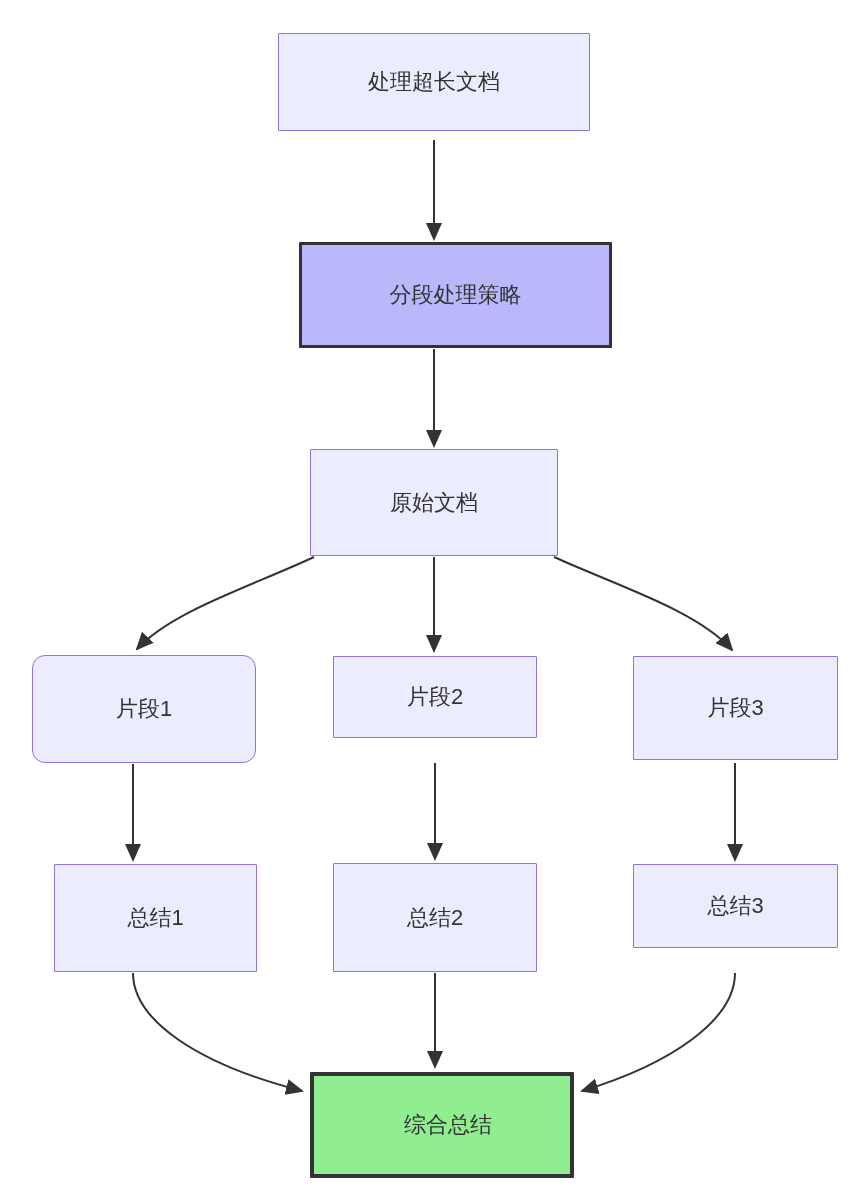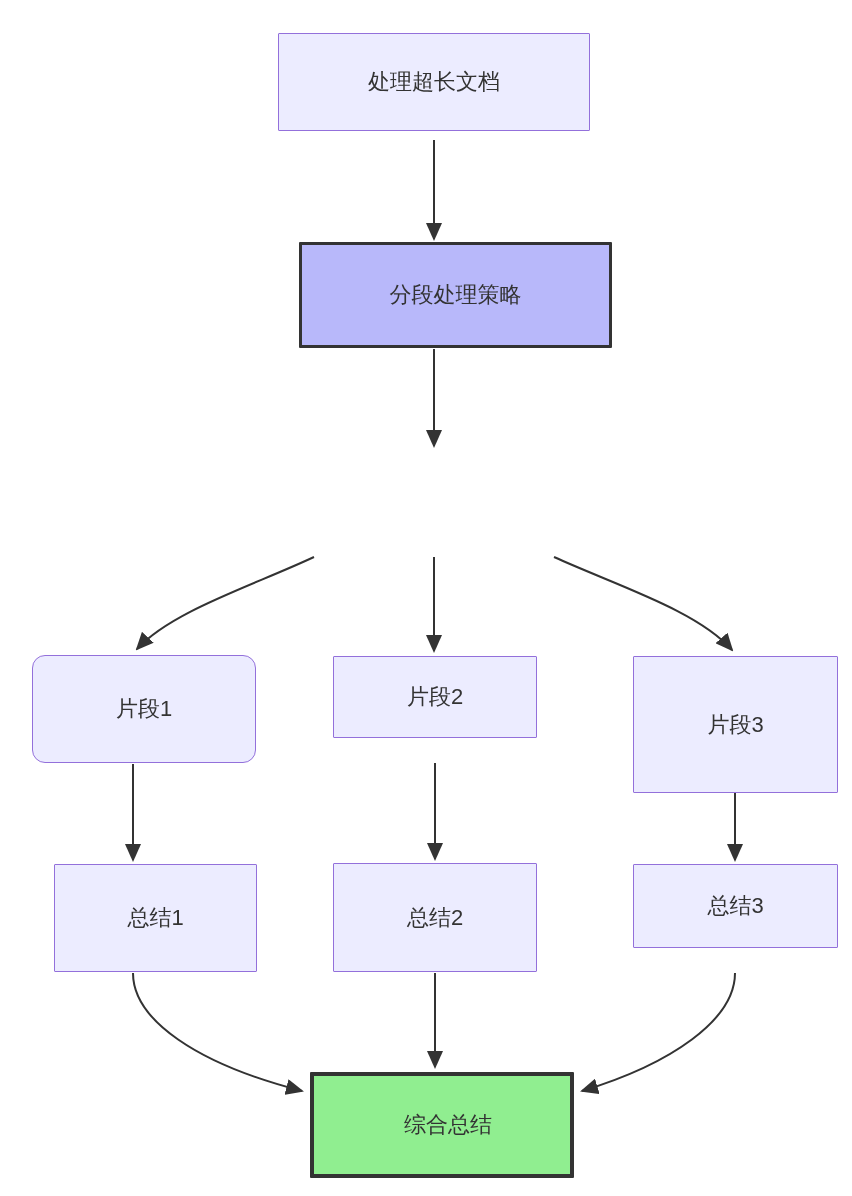--- a/index.html
+++ b/index.html
@@ -47,21 +47,21 @@
   .node.success {
     background: var(--success_fill, #90EE90);
     border: 4px solid var(--strong_border, #333333);
   }
   
   #node-a { left: 278px; top: 33px;   width: 312px; height: 98px; }
   #node-b { left: 277px; top: 242px;  width: 313px; height: 106px; margin-left: 22px; }
   #node-c { left: 310px; top: 449px;  width: 248px; height: 107px; }
   #node-d { left: 32px;  top: 655px;  width: 224px; height: 108px; border-radius: 13px; }
   #node-e { left: 333px; top: 656px;  width: 204px; height: 82px; }
-  #node-f { left: 633px; top: 656px;  width: 205px; height: 137px; }
+  #node-f { left: 633px; top: 656px;  width: 205px; height: 104px; }
   #node-g { left: 32px;  top: 864px;  width: 203px; height: 108px; margin-left: 22px; }
   #node-h { left: 333px; top: 863px;  width: 204px; height: 109px; text-align: right; }
   #node-i { left: 633px; top: 864px;  width: 205px; height: 84px; }
   #node-j { left: 310px; top: 1072px; width: 264px; height: 106px; padding-left: 12px; }
 </style>
 </head>
 <body>
 
 <div class="canvas">
 
@@ -83,20 +83,23 @@
     <path class="edge" d="M435 973 L435 1067" marker-end="url(#arrowhead)"></path>
     <path class="edge" d="M735 973 C 735 1020, 671 1064, 582 1091" marker-end="url(#arrowhead)"></path>
   </svg>
 
   <div id="node-a" class="node">
     <span>处理超长文档</span>
   </div>
   <div id="node-b" class="node emphasis">
     <span>分段处理策略</span>
   </div>
+  <div id="node-c" class="node">
+    <span>原始文档</span>
+  </div>
   <div id="node-d" class="node">
     <span>片段1</span>
   </div>
   <div id="node-e" class="node">
     <span>片段2</span>
   </div>
   <div id="node-f" class="node">
     <span>片段3</span>
   </div>
   <div id="node-g" class="node">

